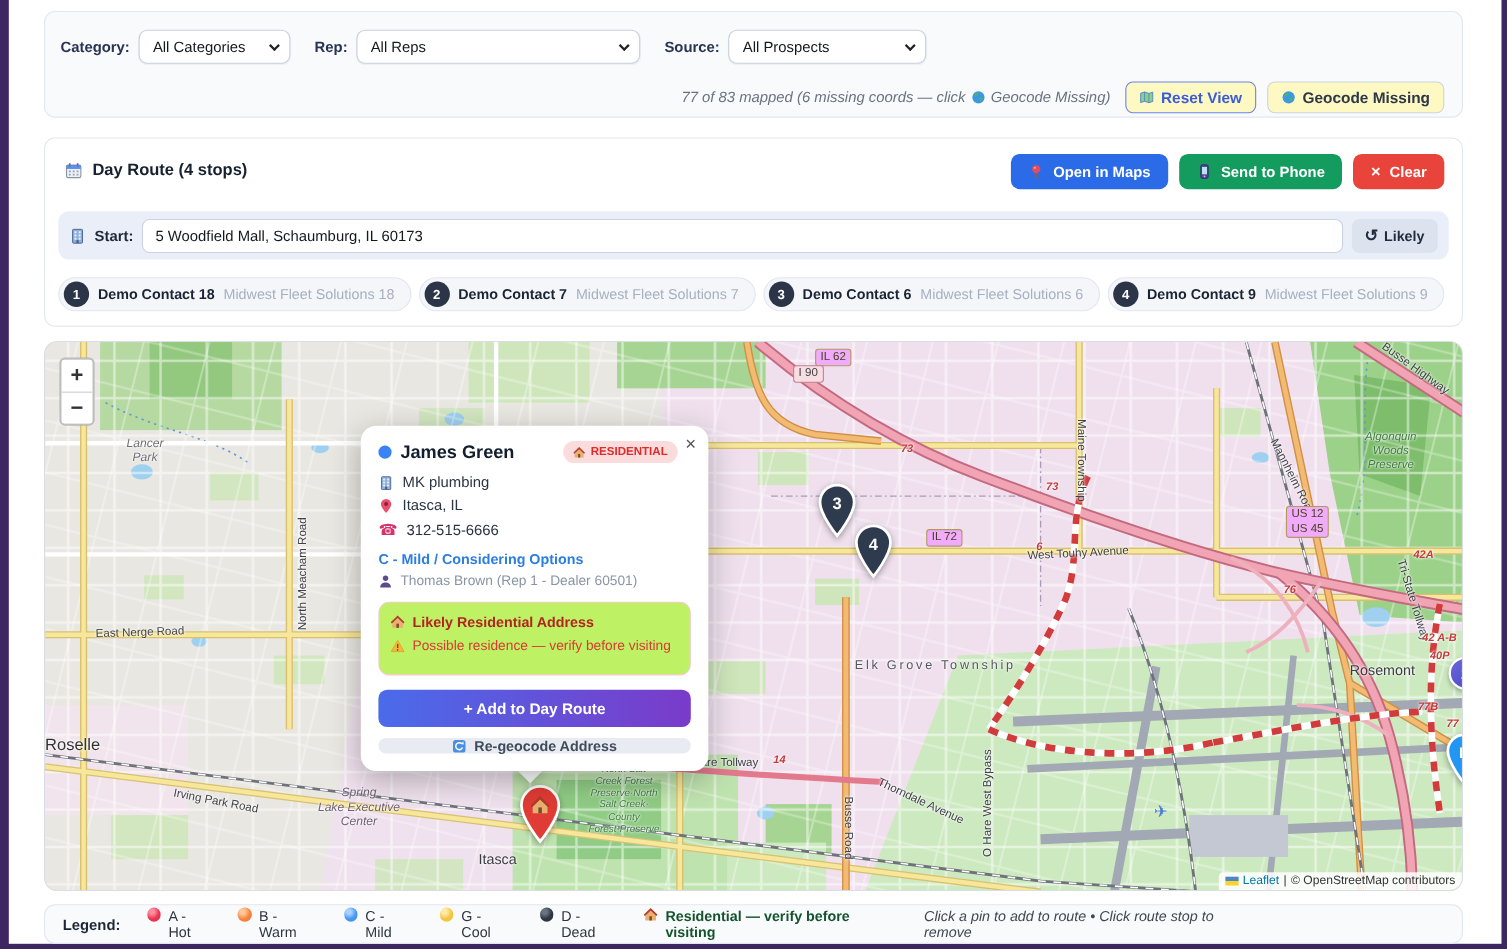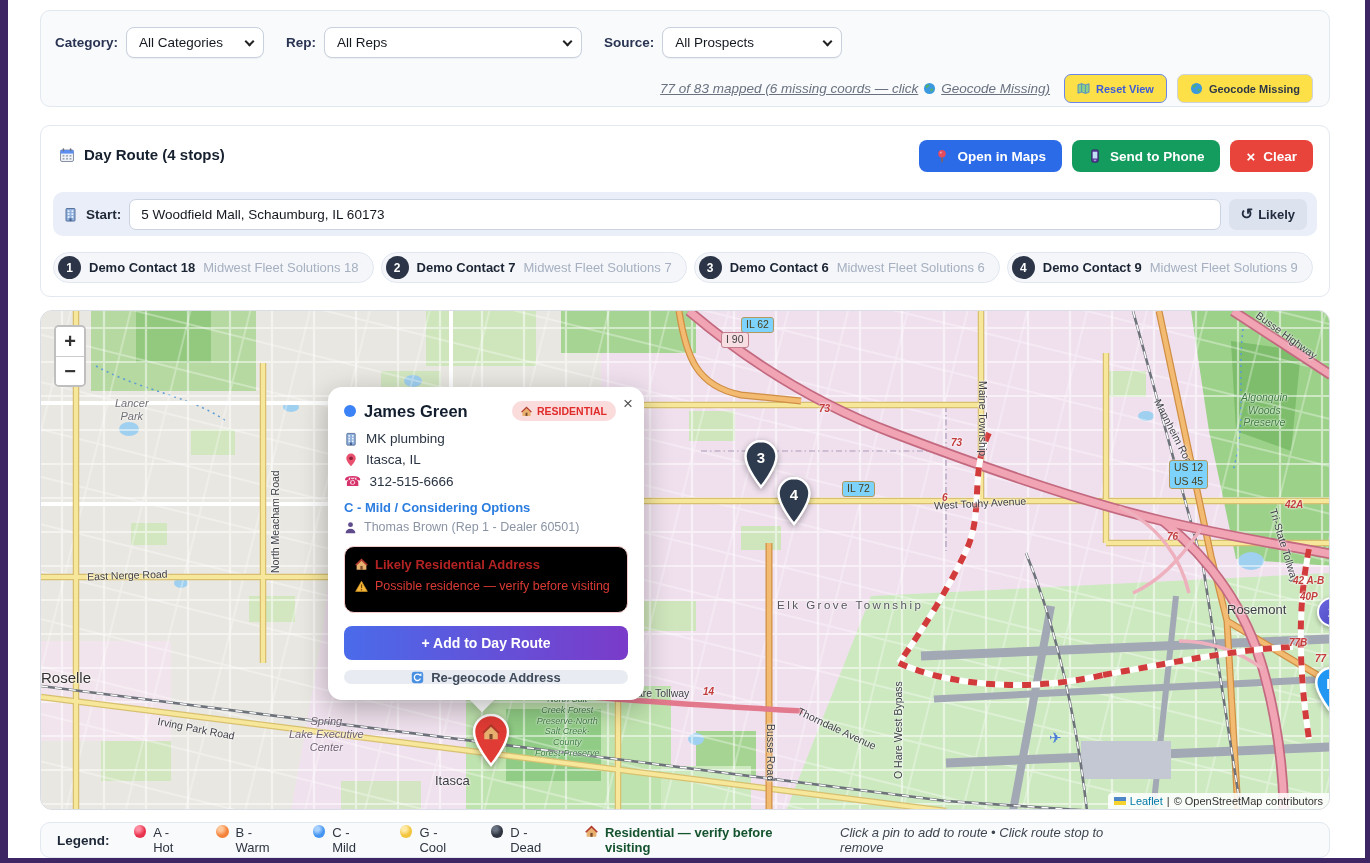--- a/index.html
+++ b/index.html
@@ -13,22 +13,22 @@
   .filters { top:10px; height:97px; }
   .f-row1 { position:absolute; left:14px; top:16px; display:flex; align-items:center; gap:8px;justify-content:space-between; }
   .f-label { color:#2a3452; font-weight:700; font-size:13.5px; }
   .select { height:31px; border:1px solid #c9d1de; border-radius:8px; background:#fff; display:inline-flex;
     align-items:center; padding:0 26px 0 12px; font-size:13.5px; color:#14181f; position:relative;
     box-shadow:0 1px 1px rgba(20,30,60,.05); }
   .select .chev { position:absolute; right:10px; top:10px; width:7px; height:7px;
     border-right:2px solid #222; border-bottom:2px solid #222; transform:rotate(45deg); }
   .gap { margin-left:14px; }
   .f-row2 { position:absolute; right:16px; top:63px; display:flex; align-items:center; gap:10px; }
-  .status { font-style:italic; color:#6a7280; font-size:13.5px; display:flex; align-items:center; gap:5px; margin-right:4px;text-decoration:underline; }
-  .btn-outline { height:29px; padding:0 12px; border-radius:7px; background:#fde047; font-size:11px; font-weight:700;
+  .status { font-style:italic; color:#6a7280; font-size:13.5px; display:flex; align-items:center; gap:5px; margin-right:4px; }
+  .btn-outline { height:29px; padding:0 12px; border-radius:7px; background:#fef9c3; font-size:14px; font-weight:700;
     display:inline-flex; align-items:center; gap:6px; cursor:pointer; }
   .reset-view { border:1px solid #6b84ea; color:#3b5bd9; }
   .geocode    { border:1px solid #ccd3dc; color:#2d3748; }
   .checkall   { border:1px solid #f2a9a9; color:#e03131; }
 
   
   .routecard { top:125px; height:172px; background:#fff; }
   .route-title { position:absolute; left:18px; top:20px; display:flex; align-items:center; gap:9px;
     font-weight:800; font-size:15px; color:#16202e; }
   .route-btns { position:absolute; right:16px; top:14px; display:flex; gap:10px; }
@@ -55,21 +55,21 @@
   .chip-co { font-size:13px; color:#a6b0c0; white-space:nowrap; }
 
   
   .mapcard { top:310px; height:500px; background:#eae7e0; border:1px solid #d8dde6; border-radius:12px; overflow:hidden; }
   .map-svg { position:absolute; left:0; top:0; z-index:0; }
   .ml { position:absolute; z-index:10; white-space:pre-line; color:#4b4b55;
     text-shadow:0 0 2px #fff,0 0 3px #fff; line-height:1.2; }
   .road { font-size:10.5px; color:#3f4048; white-space:nowrap; }
   .vert-d { transform:rotate(90deg); transform-origin:0 0; }
   .vert-u { transform:rotate(-90deg); transform-origin:0 0; }
-  .shield { background:#7dd3fc; border:1px solid #b2995e; border-radius:3px; padding:0 4px; font-size:10.5px;
+  .shield { background:#f0abfc; border:1px solid #b2995e; border-radius:3px; padding:0 4px; font-size:10.5px;
     color:#4a3f1d; text-shadow:none; text-align:center; line-height:1.3; z-index:11; }
   .shield-p { background:#f7dee3; border-color:#c2808f; color:#3f3f3f; }
   .town { font-size:13px; color:#3a3a42; }
   .town-lg { font-size:15px; color:#333; }
   .town-sp { font-size:11.5px; letter-spacing:2.5px; color:#55555e; }
   .park { font-size:10.5px; font-style:italic; color:#3e7c42; text-align:center; }
   .park-gray { color:#707078; font-size:11px; }
   .park-sm { font-size:9px; }
   .estate { font-size:11px; font-style:italic; color:#6f5f75; text-align:center; }
   .exit { font-size:10px; font-style:italic; color:#c33c3c; font-weight:700; }
@@ -100,21 +100,21 @@
   .popup-close { position:absolute; right:11px; top:7px; font-size:17px; color:#555; cursor:pointer; z-index:31; }
   .p-header { display:flex; align-items:center; gap:8px; margin-bottom:10px; padding-right:12px; }
   .p-dot { width:12px; height:12px; border-radius:50%; background:#3b82f6; flex:0 0 auto; }
   .p-name { font-size:16.5px; font-weight:800; color:#121e2e; white-space:nowrap; }
   .p-badge { margin-left:auto; background:#fbdcdc; color:#e02b2b; font-size:10.5px; font-weight:800;
     padding:4px 9px; border-radius:11px; display:flex; gap:5px; align-items:center; white-space:nowrap; }
   .p-line { display:flex; gap:8px; align-items:center; font-size:13.5px; color:#2a3443; margin:6px 0; }
   .phone-glyph { color:#d6336c; font-size:14px; }
   .p-cat { color:#2b7de0; font-weight:800; font-size:13px; margin:11px 0 5px; }
   .p-rep { display:flex; gap:7px; color:#8b94a5; font-size:12.5px; align-items:flex-end; }
-  .warn-box { margin-top:12px; background:#000000; border:1px solid #f6c9c9; border-radius:10px; padding:10px; }
+  .warn-box { margin-top:12px; background:#bef264; border:1px solid #f6c9c9; border-radius:10px; padding:10px; }
   .warn-title { display:flex; gap:7px; align-items:center; color:#b42323; font-weight:800; font-size:13px; }
   .warn-line { display:flex; gap:7px; align-items:center; color:#d93a35; font-size:12.5px; margin:7px 0 9px; }
   .override-btn { width:100%; height:27px; background:#25a565; border:none; border-radius:6px; color:#fff;
     font-weight:800; font-size:12.5px; display:flex; align-items:center; justify-content:center; gap:7px; cursor:pointer; }
   .add-btn { width:100%; height:34px; margin-top:13px; background:linear-gradient(90deg,#4a6bea,#7a3bc9);
     border:none; border-radius:8px; color:#fff; font-weight:800; font-size:14px; cursor:pointer; }
   .regeo-btn { width:100%; height:14px; margin-top:10px; background:#e8ecf2; border:none; border-radius:8px;
     color:#3f4a5a; font-weight:700; font-size:13px; display:flex; align-items:center; justify-content:center;
     gap:7px; cursor:pointer; }
 

